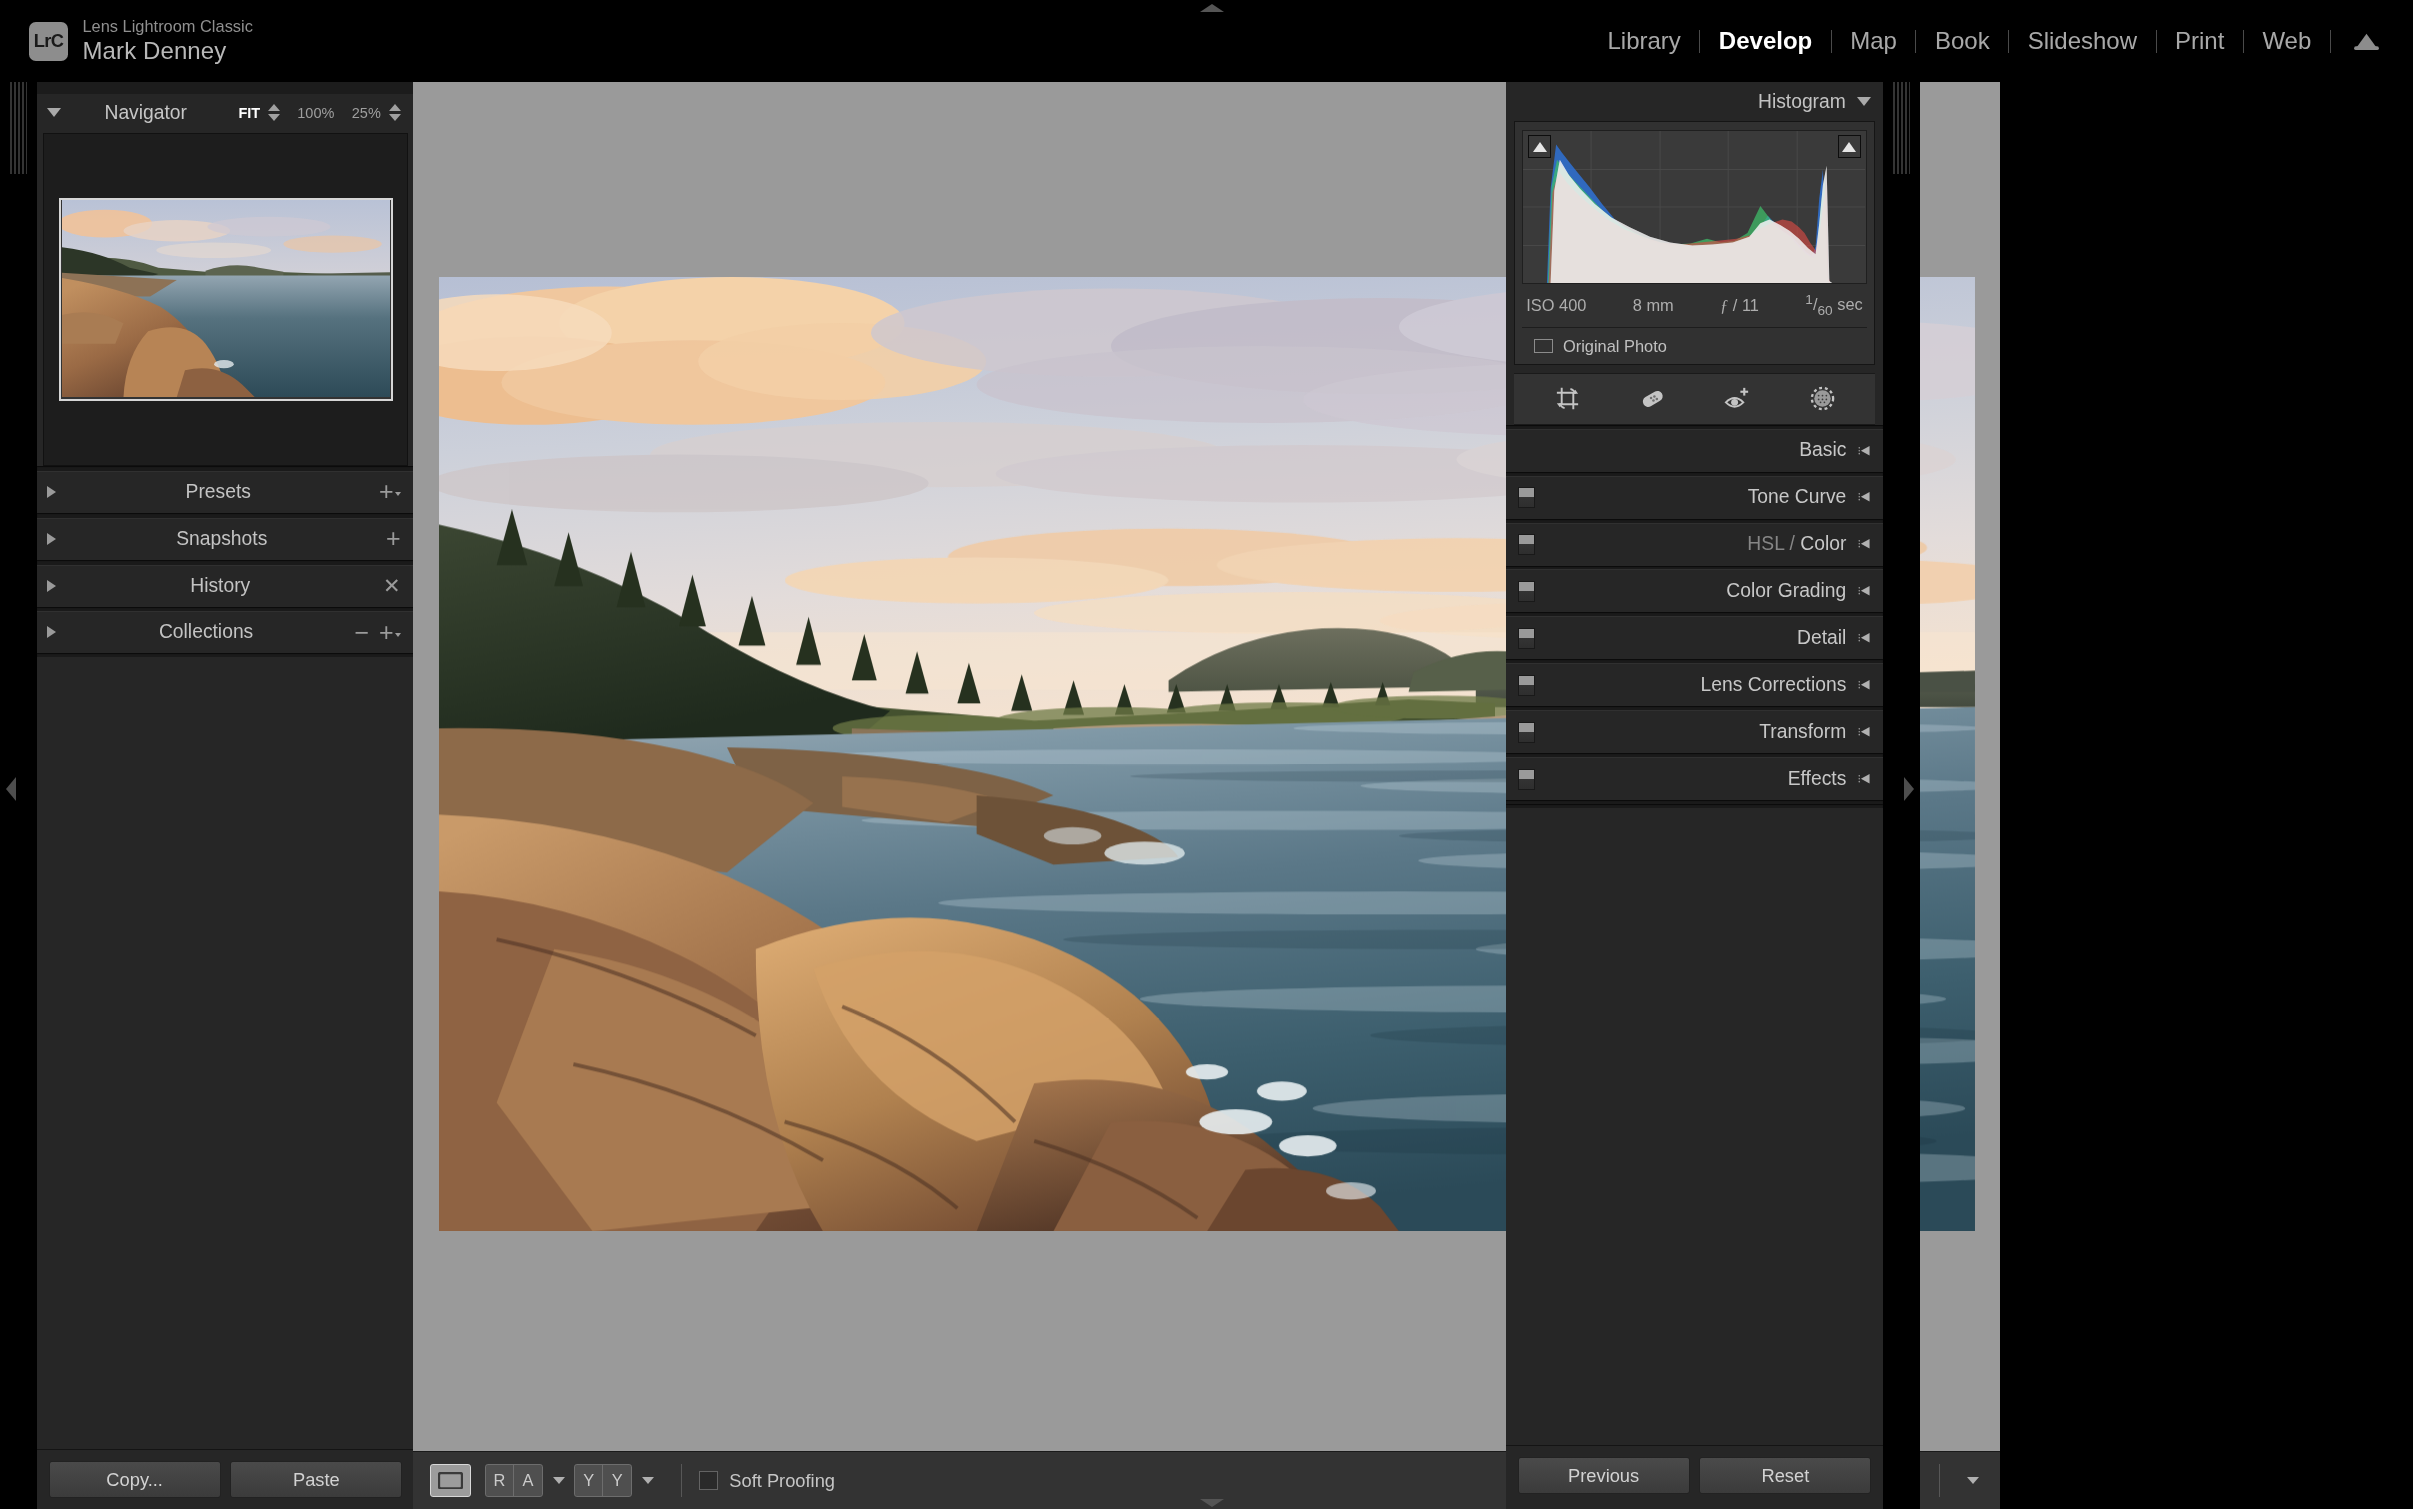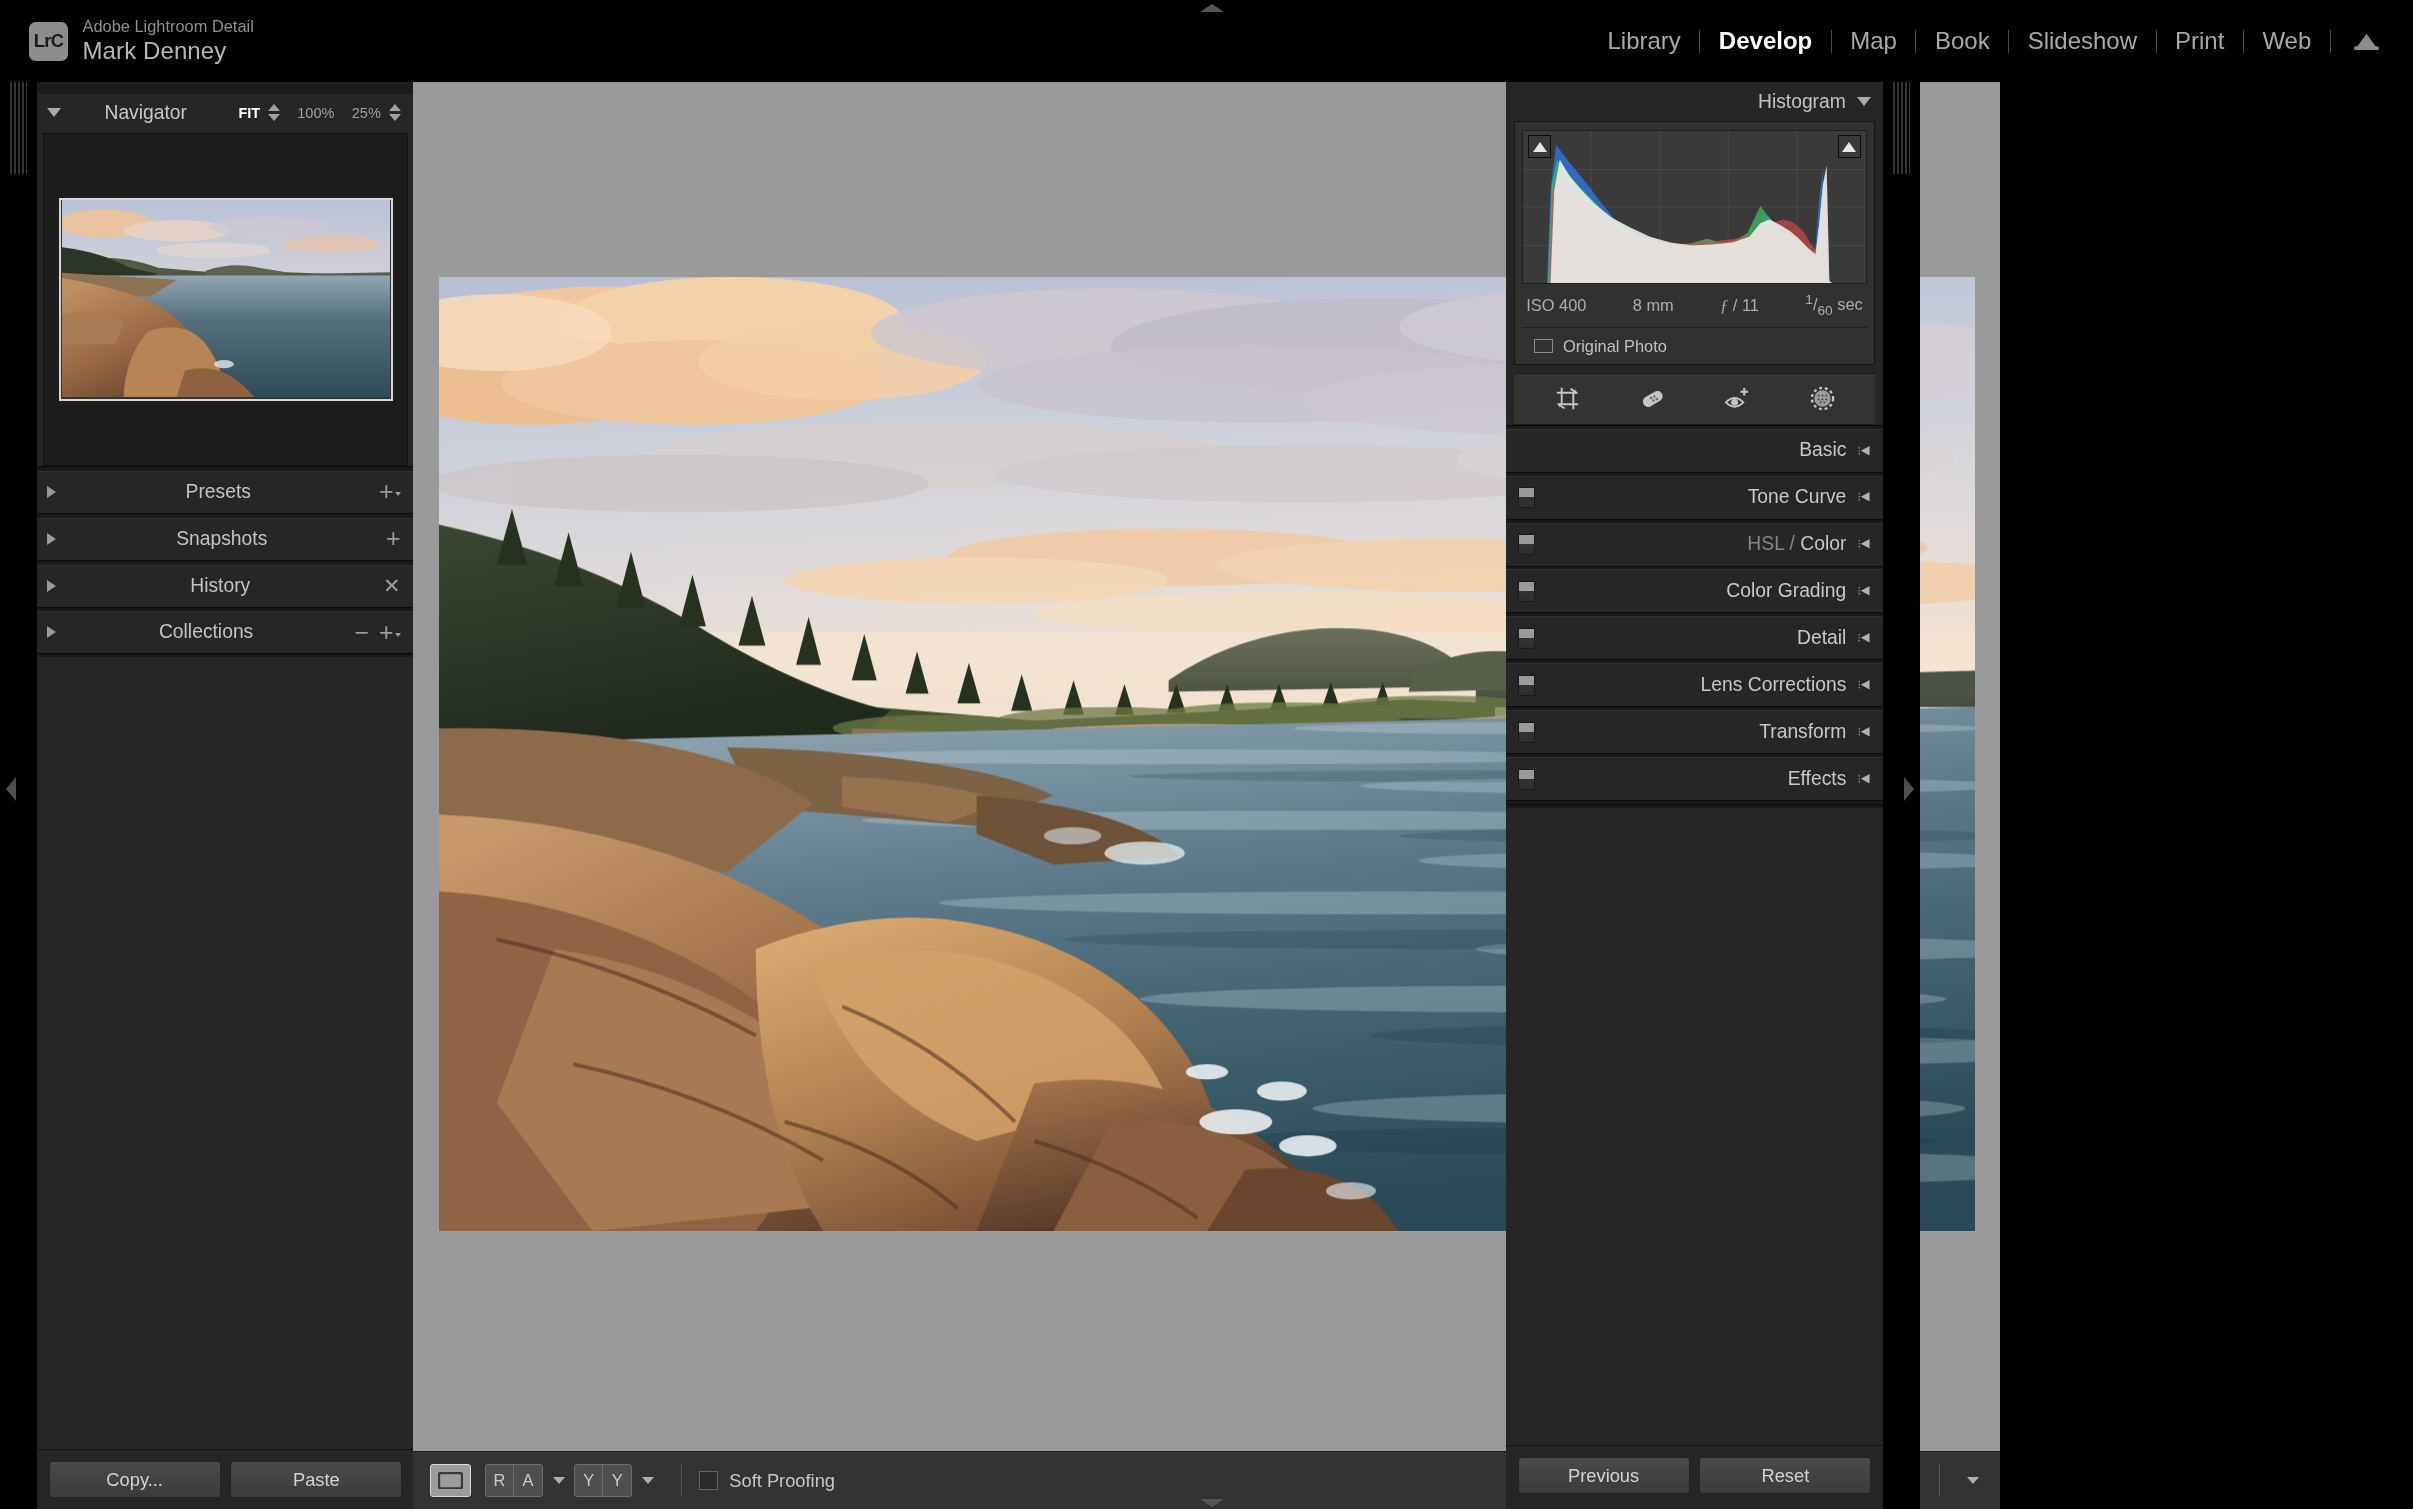--- a/index.html
+++ b/index.html
@@ -287,21 +287,21 @@
 </head>
 <body>
 
 <div class="app">
 
   <div class="topbar">
     <div class="top-collapse"></div>
 
     <div class="lrc-logo">LrC</div>
     <div class="id-block">
-      <div class="id-app">Adobe Lightroom Detail</div>
+      <div class="id-app">Lens Lightroom Classic</div>
       <div class="id-user">Mark Denney</div>
     </div>
 
     <div class="modules">
       <div class="mod">Library</div>
       <div class="mod-sep"></div>
       <div class="mod active">Develop</div>
       <div class="mod-sep"></div>
       <div class="mod">Map</div>
       <div class="mod-sep"></div>

